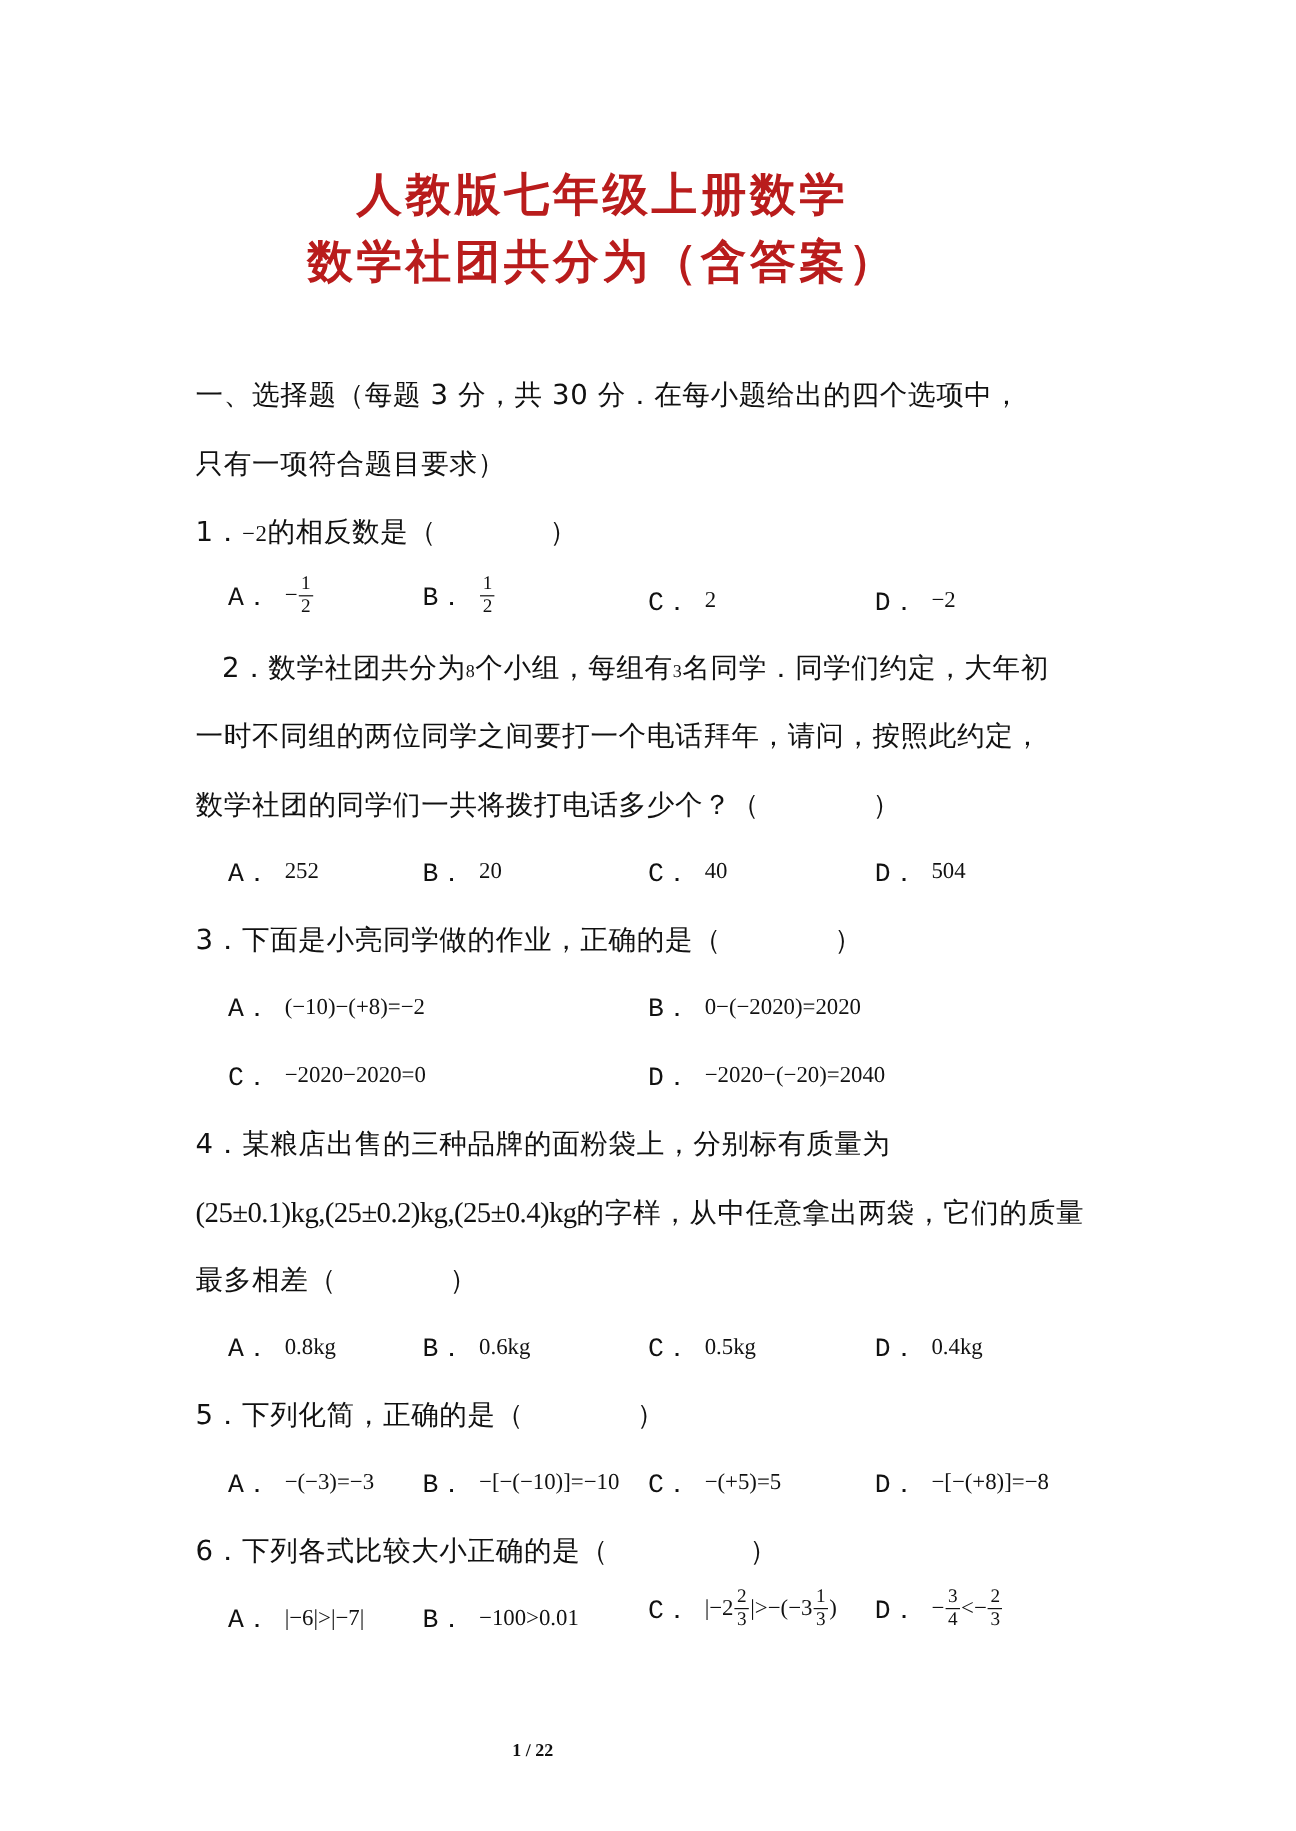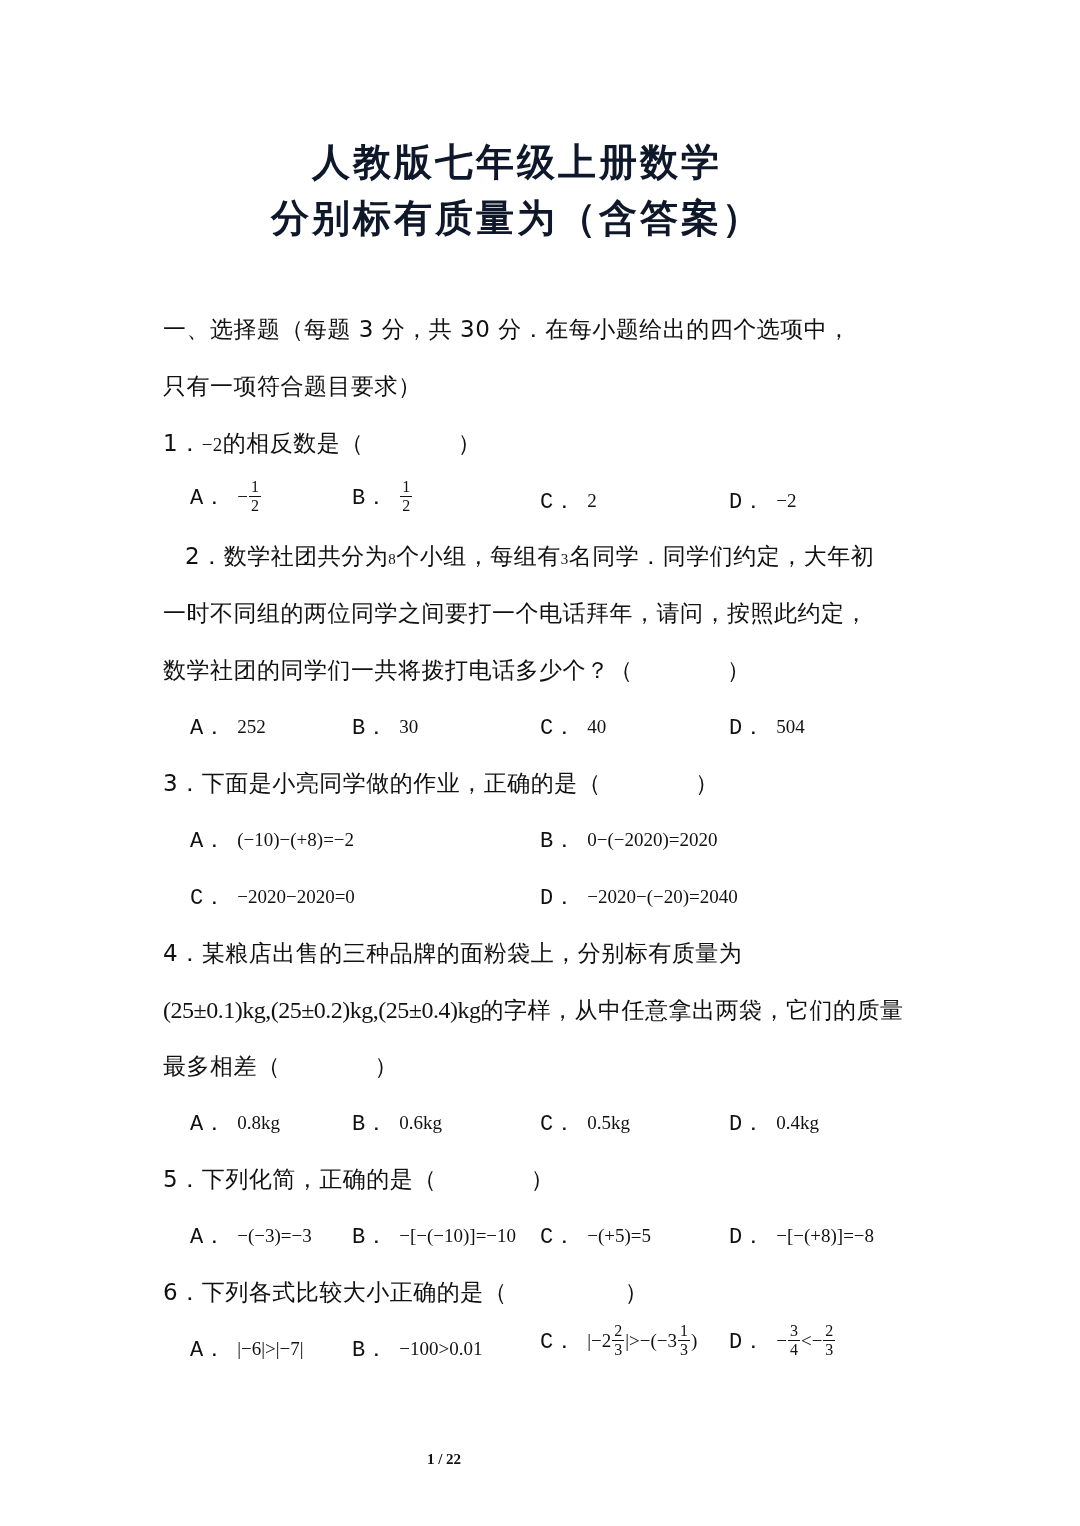--- a/index.html
+++ b/index.html
@@ -1,38 +1,38 @@
 <!DOCTYPE html>
 <html><head>
 <meta charset="utf-8">
 <style>
   html, body { margin: 0; padding: 0; background: #ffffff; }
   body { width: 1080px; height: 1526px; position: relative; overflow: hidden;
          font-family: "DejaVu Sans", sans-serif; color: #111; }
   .title { position: absolute; left: 0; width: 1004px; text-align: center;
-           color: #0f172a; font-family: "DejaVu Serif", serif; font-weight: bold;
-           font-size: 38px; letter-spacing: 3px; padding-left: 15px; }
+           color: #b91c1c; font-family: "DejaVu Serif", serif; font-weight: bold;
+           font-size: 38px; letter-spacing: 3px; }
   .line { position: absolute; left: 163px; font-size: 23px; white-space: nowrap; letter-spacing: 0.5px; }
   .m { font-family: "Liberation Serif", serif; font-size: 19px; }
   .opt { position: absolute; font-size: 23px; white-space: nowrap; display: flex; align-items: center; }
   .opt .lbl { font-family: "Liberation Mono", monospace; font-size: 22px; margin-right: 12px; }
   .opt .val { font-family: "Liberation Serif", serif; font-size: 19px; }
   .frac { display: inline-flex; flex-direction: column; align-items: center; vertical-align: middle;
           font-family: "Liberation Serif", serif; font-size: 16px; line-height: 18px; margin: 0 1px; }
   .frac .num { border-bottom: 1px solid #111; padding: 0 2px; }
   .footer { position: absolute; top: 1451px; left: 0; width: 888px; text-align: center;
             font-family: "Liberation Serif", serif; font-weight: bold; font-size: 15px; }
 </style>
 </head>
 <body>
 
 <div>
 
   <div class="title" style="top:137px;">人教版七年级上册数学</div>
-  <div class="title" style="top:193px;">分别标有质量为（含答案）</div>
+  <div class="title" style="top:193px;">数学社团共分为（含答案）</div>
 
   <div class="line" style="top:314px;">一、选择题（每题 3 分，共 30 分．在每小题给出的四个选项中，</div>
   <div class="line" style="top:371px;">只有一项符合题目要求）</div>
 
   <div class="line" style="top:428px;">
     <span>1．</span><span class="m">−2</span><span>的相反数是（　　　　）</span>
   </div>
   <div class="opt" style="top:478px; left:190px;">
     <span class="lbl">A．</span>
     <span class="val">−</span>
@@ -61,21 +61,21 @@
     <span>2．</span><span>数学社团共分为</span><span class="m" style="font-size:15px">8</span><span>个小组，每组有</span><span class="m" style="font-size:15px">3</span><span>名同学．同学们约定，大年初</span>
   </div>
   <div class="line" style="top:598px;">一时不同组的两位同学之间要打一个电话拜年，请问，按照此约定，</div>
   <div class="line" style="top:655px;">数学社团的同学们一共将拨打电话多少个？（　　　　）</div>
   <div class="opt" style="top:712px; left:190px;">
       <span class="lbl">A．</span>
       <span class="val">252</span>
     </div>
   <div class="opt" style="top:712px; left:352px;">
       <span class="lbl">B．</span>
-      <span class="val">30</span>
+      <span class="val">20</span>
     </div>
   <div class="opt" style="top:712px; left:540px;">
       <span class="lbl">C．</span>
       <span class="val">40</span>
     </div>
   <div class="opt" style="top:712px; left:729px;">
       <span class="lbl">D．</span>
       <span class="val">504</span>
     </div>
 

